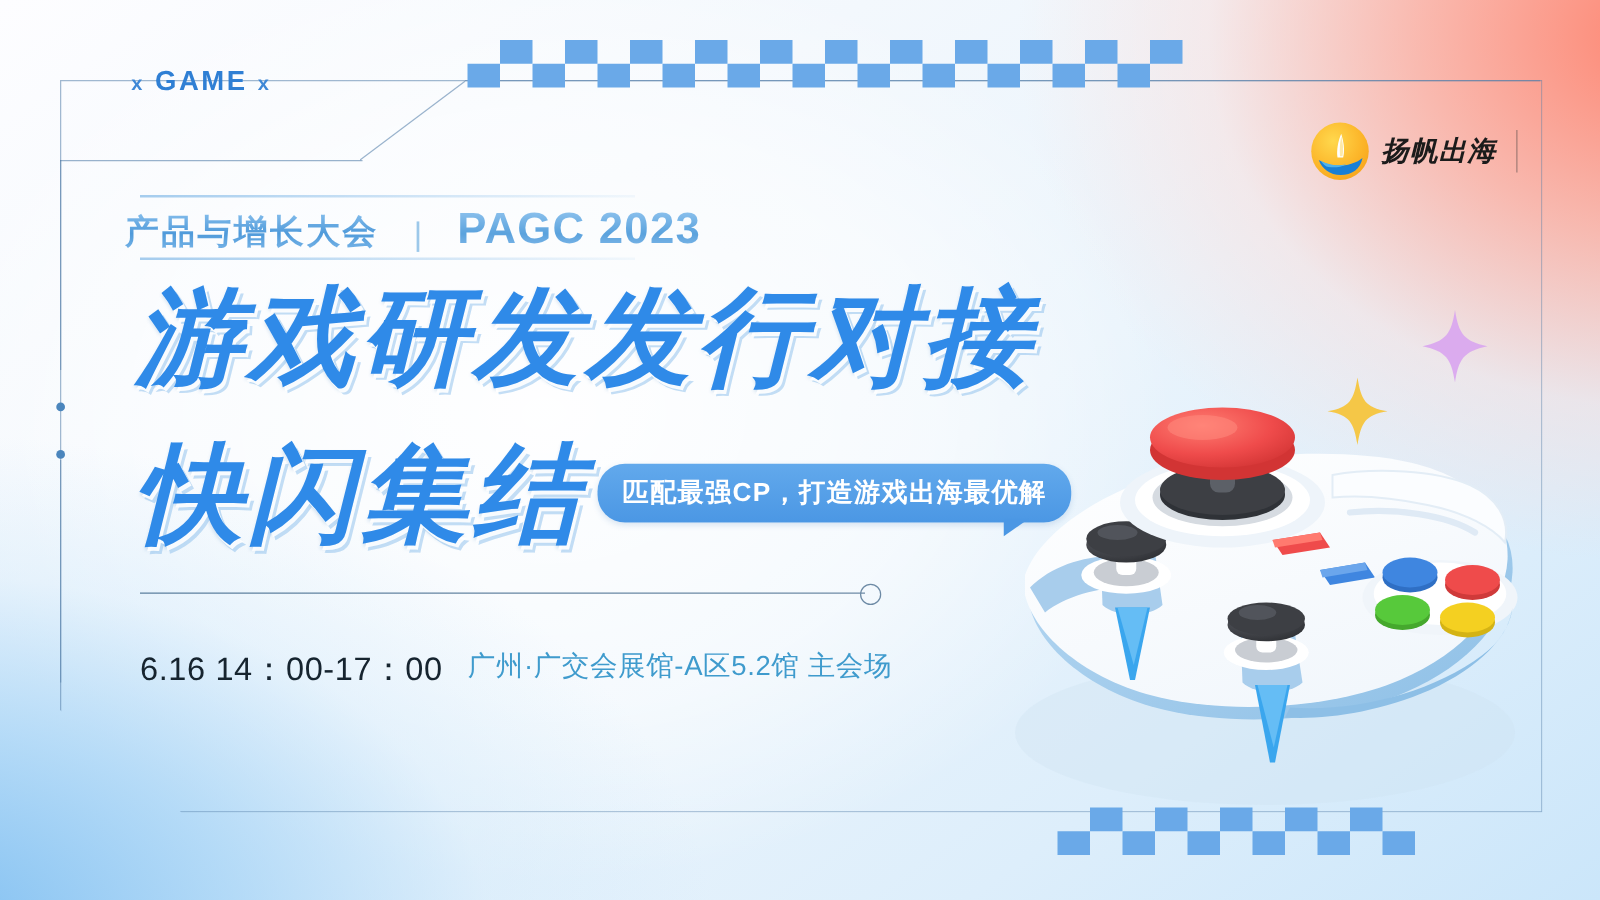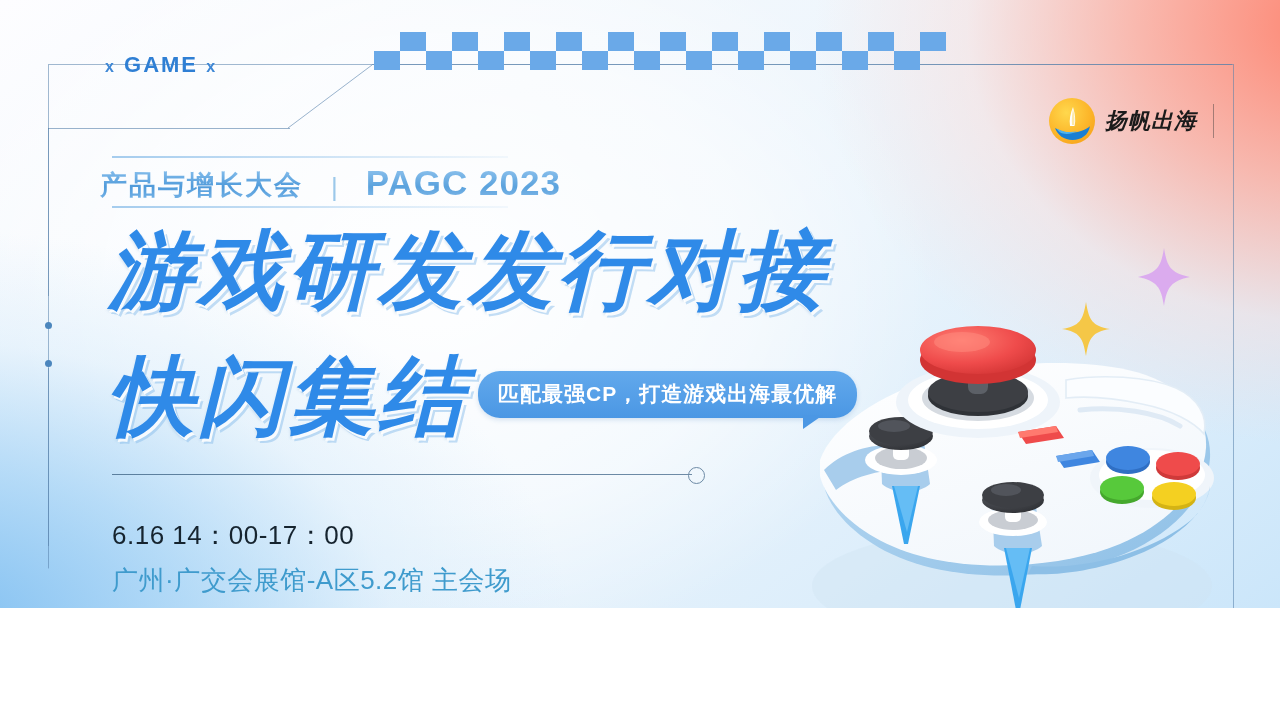--- a/index.html
+++ b/index.html
@@ -1,21 +1,21 @@
 <!DOCTYPE html>
 <html><head>
 <meta charset="utf-8">
 <style>
   html,body{margin:0;padding:0;}
   body{
     width:1280px;height:720px;overflow:hidden;
     font-family:"Liberation Sans","DejaVu Sans",sans-serif;
   }
   .banner{
-    position:relative;width:1280px;height:608px;overflow:hidden;
+    position:relative;width:1280px;height:720px;overflow:hidden;
     background:
       radial-gradient(ellipse 760px 620px at 104% 4%, rgba(255,126,104,0.95) 0%, rgba(255,163,146,0.72) 26%, rgba(255,212,205,0.36) 48%, rgba(255,255,255,0) 68%),
       radial-gradient(ellipse 900px 560px at -6% 104%, rgba(118,186,240,0.95) 0%, rgba(156,207,245,0.7) 30%, rgba(205,231,250,0.38) 52%, rgba(255,255,255,0) 72%),
       radial-gradient(ellipse 700px 520px at 34% 46%, rgba(255,255,255,0.96) 0%, rgba(255,255,255,0.55) 45%, rgba(255,255,255,0) 72%),
       linear-gradient(145deg,#fdfdff 0%,#f3f8fd 30%,#eaf4fc 55%,#ddeefb 78%,#cbe6fa 100%);
   }
 
   
   .frame{
     position:absolute;left:48px;top:64px;width:1184px;height:584px;
@@ -160,27 +160,27 @@
     background:linear-gradient(90deg,#5b7f9e,#6e8ba6);
   }
   .divider-dot{
     position:absolute;left:688px;top:467px;width:15px;height:15px;
     border:1.5px solid #6d8aa5;border-radius:50%;background:transparent;
   }
 
   
   .info{
     position:absolute;left:112px;top:518px;
-    display:flex;align-items:flex-start;gap:10px;white-space:nowrap;flex-direction:column;
+    display:flex;align-items:flex-start;gap:20px;white-space:nowrap;
   }
   .info-date{
     font-size:26px;font-weight:500;color:#16242f;letter-spacing:0.5px;
   }
   .info-venue{
-    font-size:26px;font-weight:500;color:#3f9bcd;letter-spacing:0.5px;
+    font-size:22px;font-weight:500;color:#3f9bcd;letter-spacing:0.5px;
   }
 
   
   .sparkle{position:absolute;}
 
   
   .gamepad{position:absolute;left:780px;top:318px;width:470px;height:350px;}
 </style>
 </head>
 <body>

